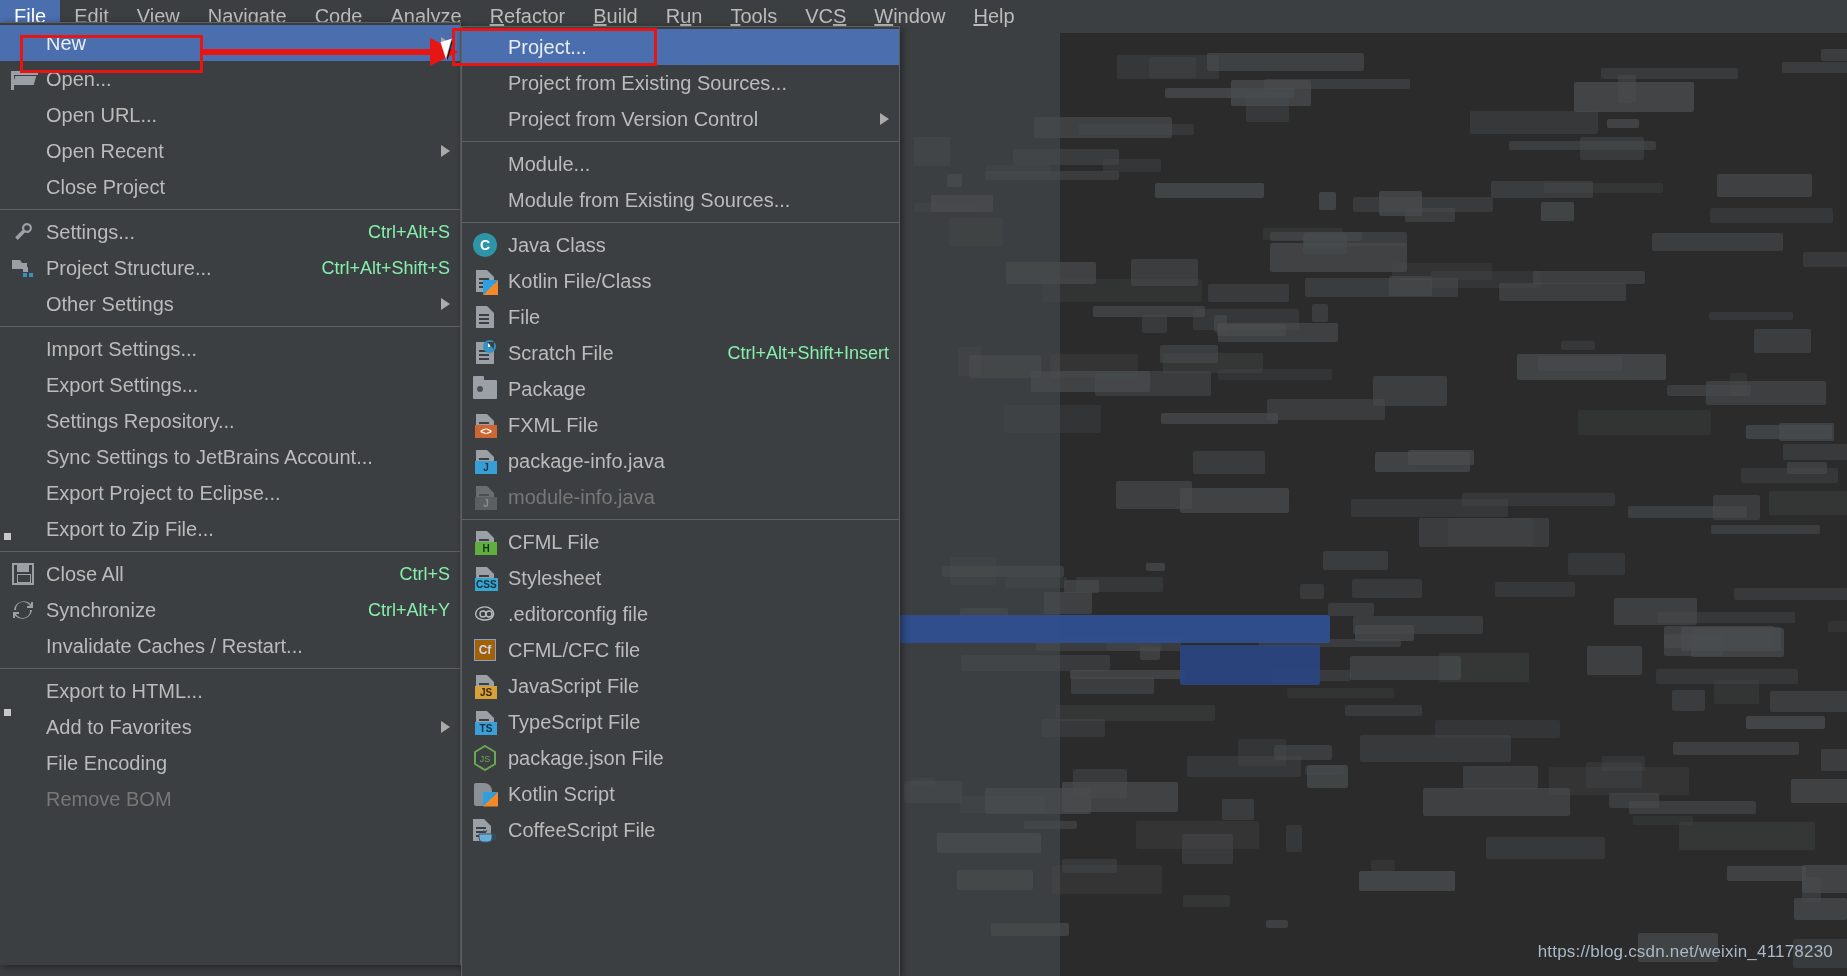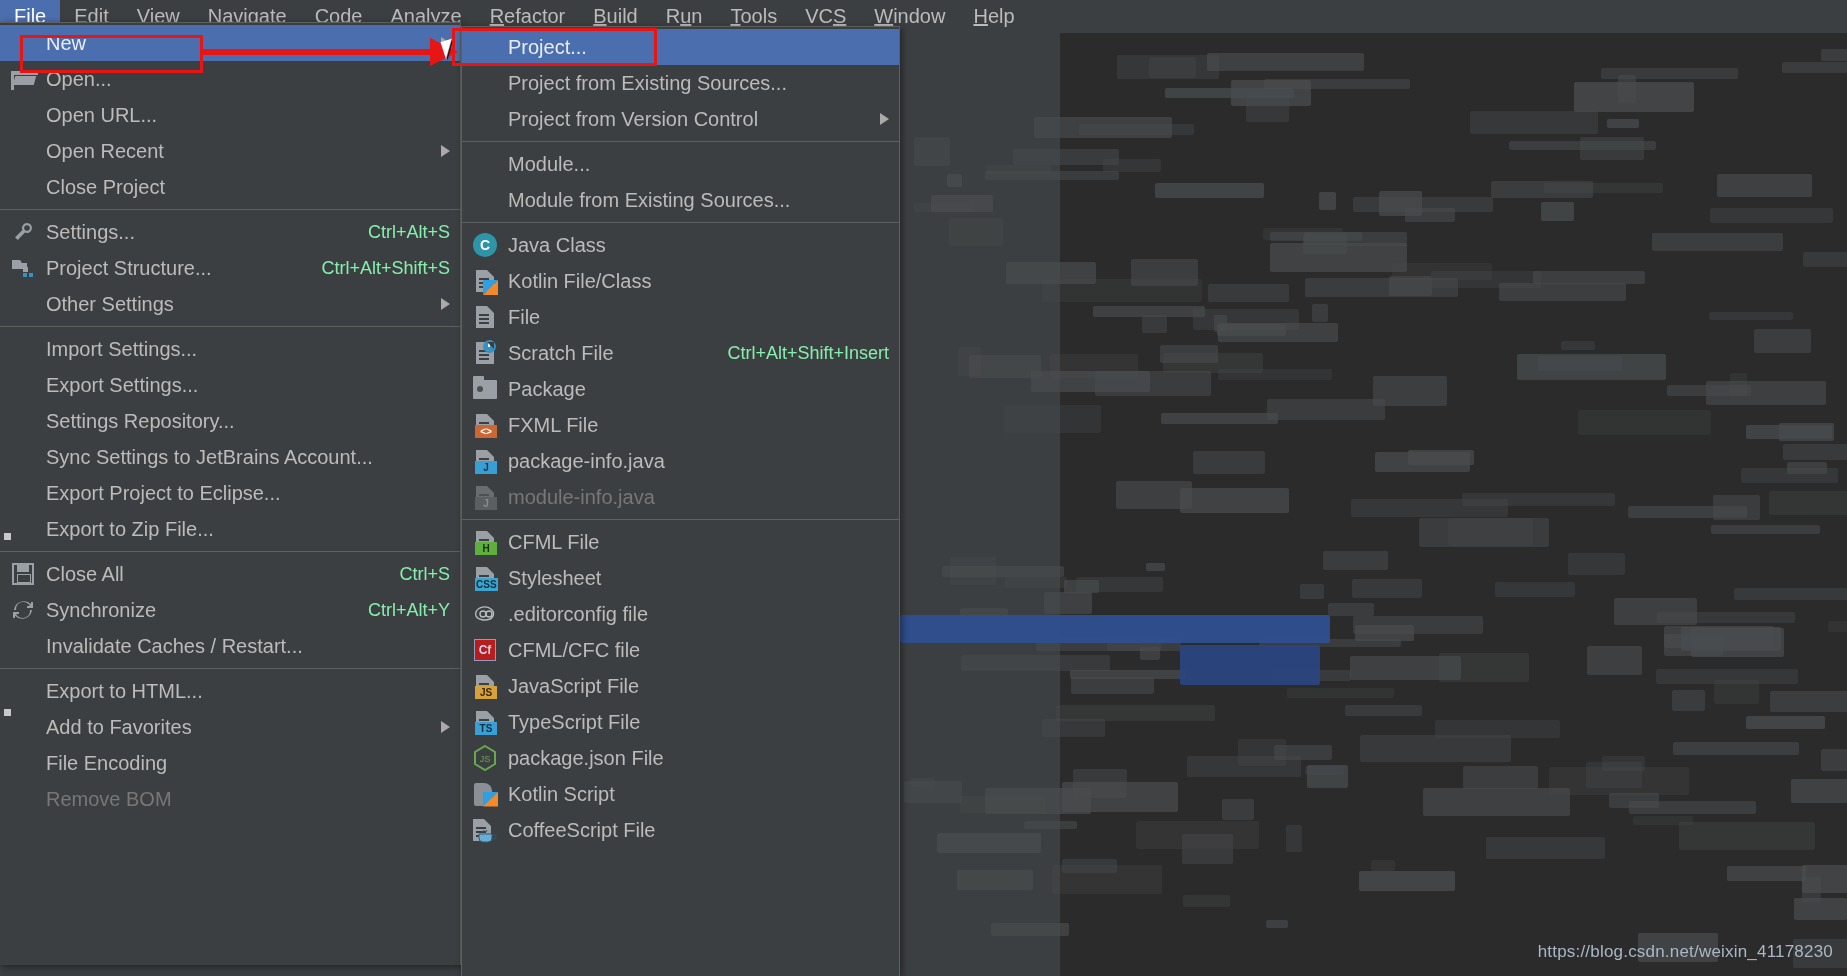--- a/index.html
+++ b/index.html
@@ -85,21 +85,21 @@
   .b-green { background:#5faf3f; color:#17300a; }
   .b-js    { background:#d7a13b; color:#3a2a06; }
   .b-ts    { background:#3a9fd6; color:#10303f; }
   .b-css   { background:#3aa5cf; color:#10303f; }
   .b-grey  { background:#5c5f61; color:#8a8d8f; }
 
   .circ-c {
     width:24px;height:24px;border-radius:50%;background:#2e94a8;
     color:#ffffff;font-size:14px;font-weight:bold;line-height:24px;text-align:center;
   }
-  .cf-box { width:22px;height:22px;background:#b91c1c;border:1px solid #8f9bbf;
+  .cf-box { width:22px;height:22px;background:#a16207;border:1px solid #8f9bbf;
     color:#cdd6ee;font-size:12px;font-weight:bold;line-height:20px;text-align:center; }
   .pkg-folder{ width:24px;height:19px;background:#9aa0a6;position:relative;border-radius:1px; }
   .pkg-folder:before{ content:""; position:absolute; left:0; top:-4px; width:11px;height:5px;
     background:#9aa0a6; border-radius:1px 1px 0 0; }
   .pkg-folder:after{ content:""; position:absolute; left:4px; top:6px; width:6px;height:6px;
     border-radius:50%; background:#4c5052; }
   .open-folder{ width:24px;height:17px; position:relative; }
   .open-folder:before{ content:""; position:absolute; left:0;top:0; width:24px;height:15px;
     border-top:4px solid #9aa0a6; border-left:3px solid #9aa0a6; }
   .open-folder:after{ content:""; position:absolute; left:3px; top:5px; width:21px;height:9px;

